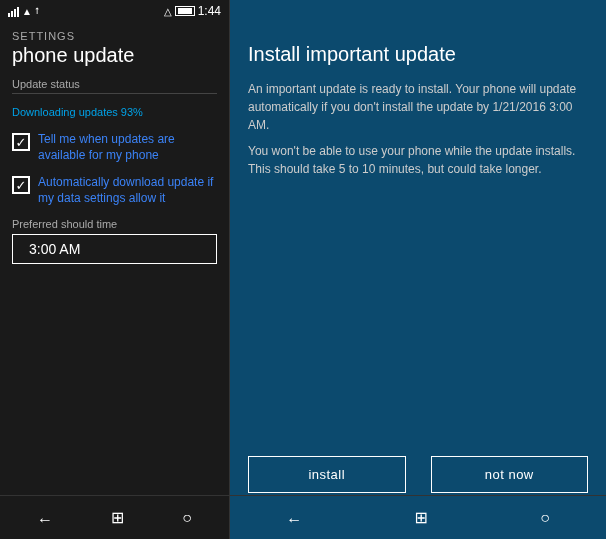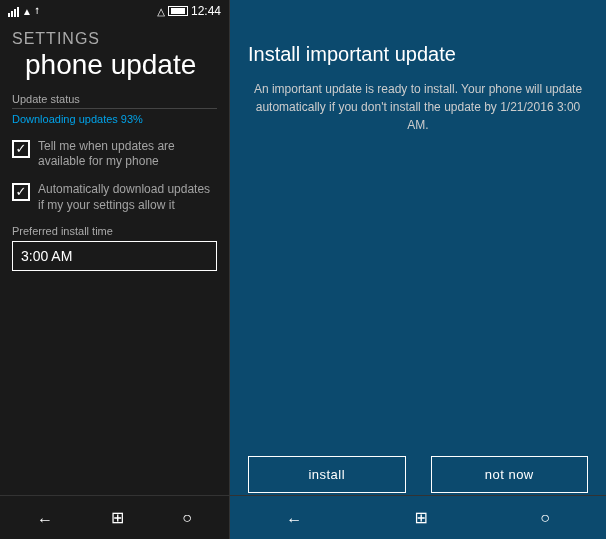--- a/index.html
+++ b/index.html
@@ -82,38 +82,37 @@
       width: 14px;
     }
 
     
     .left-content {
       flex: 1;
       padding: 8px 12px;
       color: #fff;
     }
     .settings-label {
-      font-size: 16px;
+      font-size: 11px;
       color: #aaa;
       letter-spacing: 1px;
       text-transform: uppercase;
       margin-bottom: 2px;
     }
     .page-title {
-      font-size: 28px;
+      font-size: 20px;
       font-weight: 300;
       color: #fff;
       line-height: 1.1;
       margin-bottom: 12px;
-      margin-left: 13px;
     }
     .section-label {
       font-size: 11px;
       color: #aaa;
-      margin-bottom: 4px;
+      margin-bottom: 12px;
       border-bottom: 1px solid #444;
       padding-bottom: 3px;
     }
     .download-status {
       font-size: 11px;
       color: #00a2e8;
       margin-bottom: 14px;
     }
     .checkbox-item {
       display: flex;
@@ -133,34 +132,34 @@
       background: transparent;
     }
     .checkbox-box.checked::after {
       content: '✓';
       color: #fff;
       font-size: 13px;
       line-height: 1;
     }
     .checkbox-label {
       font-size: 12px;
-      color: #a3a3a3;
+      color: #3b82f6;
       line-height: 1.3;
     }
     .install-time-label {
       font-size: 11px;
       color: #aaa;
       margin-bottom: 4px;
     }
     .time-input {
       border: 1px solid #fff;
       background: transparent;
       color: #fff;
       font-size: 14px;
-      padding: 6px 8px;
+      padding: 6px 16px;
       width: 100%;
     }
 
     
     .nav-bar {
       display: flex;
       justify-content: space-around;
       align-items: center;
       height: 44px;
       padding: 0 8px;
@@ -187,21 +186,20 @@
       line-height: 1.2;
     }
     .dialog-body {
       font-size: 12px;
       color: #ccc;
       line-height: 1.5;
       margin-bottom: 12px;
     }
     .dialog-body p {
       margin-bottom: 8px;
-      text-align: center;
     }
     .right-nav-bar {
       display: flex;
       justify-content: space-around;
       align-items: center;
       height: 44px;
       border-top: 1px solid #333;
     }
     .right-status-bar {
       display: flex;
@@ -243,60 +241,61 @@
         <span style="height:10px"></span>
       </div>
       <span class="wifi-icon">▲</span>
       <span class="wifi-icon" style="font-size:9px;">⭡</span>
     </div>
     <div class="status-bar-right">
       <span style="font-size:10px;color:#fff;">△</span>
       <div class="battery-icon">
         <div class="battery-inner"></div>
       </div>
-      <span style="font-size:12px;color:#fff;">12:44</span>
+      <span style="font-size:12px;color:#fff;">1:44</span>
     </div>
   </div>
 
   <div class="left-content">
     <div class="settings-label">SETTINGS</div>
     <div class="page-title">phone update</div>
     <div class="section-label">Update status</div>
     <div class="download-status">Downloading updates 93%</div>
 
     <div class="checkbox-item">
       <div class="checkbox-box checked"></div>
       <span class="checkbox-label">Tell me when updates are available for my phone</span>
     </div>
 
     <div class="checkbox-item">
       <div class="checkbox-box checked"></div>
-      <span class="checkbox-label">Automatically download updates if my your settings allow it</span>
-    </div>
-
-    <div class="install-time-label">Preferred install time</div>
+      <span class="checkbox-label">Automatically download update if my data settings allow it</span>
+    </div>
+
+    <div class="install-time-label">Preferred should time</div>
     <div class="time-input">3:00 AM</div>
   </div>
 
   <div class="nav-bar">
     <span class="nav-icon">←</span>
     <span class="nav-icon">⊞</span>
     <span class="nav-icon">○</span>
   </div>
 </div>
 
 <div class="phone-right">
 
   <div class="right-status-bar">
   </div>
 
   <div class="right-content">
     <div class="dialog-title">Install important update</div>
     <div class="dialog-body">
       <p>An important update is ready to install. Your phone will update automatically if you don't install the update by 1/21/2016 3:00 AM.</p>
+      <p>You won't be able to use your phone while the update installs. This should take 5 to 10 minutes, but could take longer.</p>
     </div>
   </div>
 
   <div class="action-buttons">
     <button class="action-btn">install</button>
     <button class="action-btn">not now</button>
   </div>
 
   <div class="right-nav-bar">
     <span class="nav-icon">←</span>

